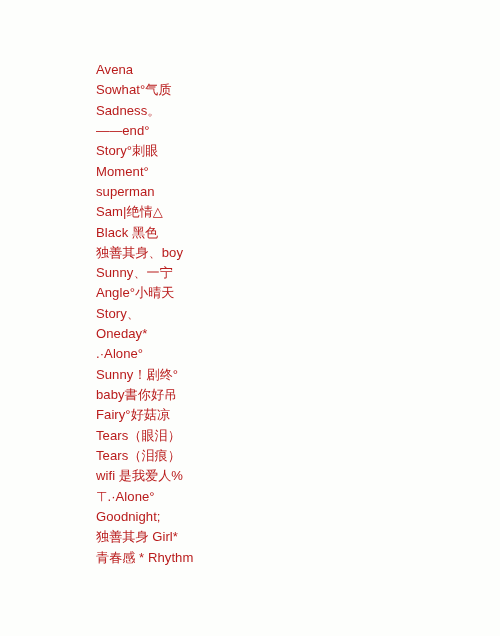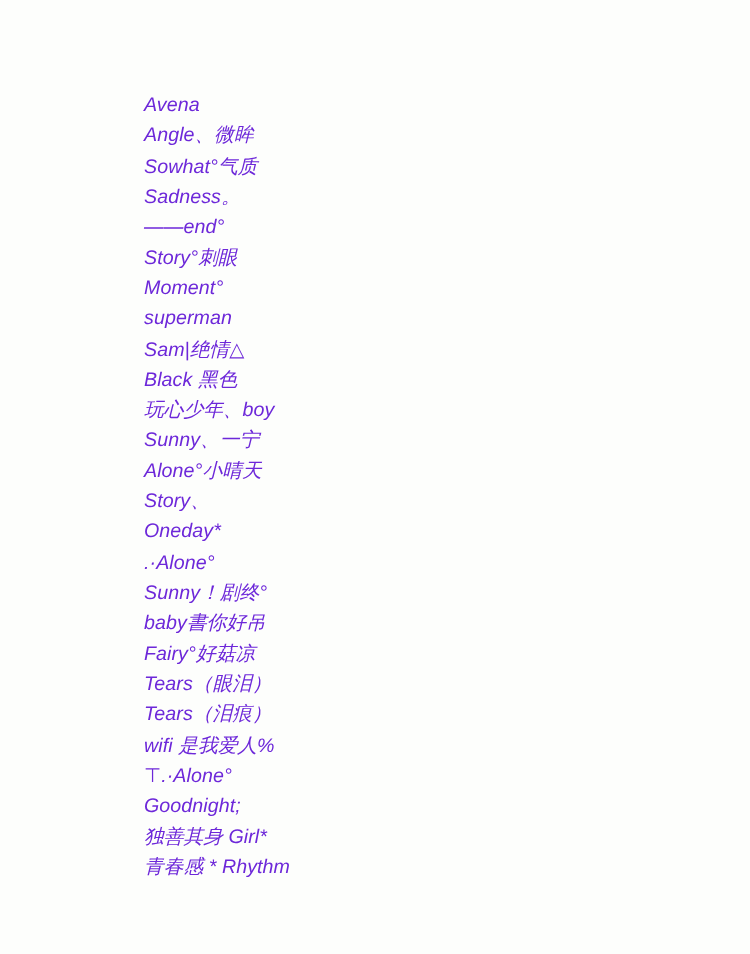--- a/index.html
+++ b/index.html
@@ -34,46 +34,44 @@
     margin: 0;
     padding: 0;
     list-style: none;
   }
 
   .nickname-line {
     display: block;
     height: 20.32px;
     line-height: 20.32px;
     font-size: 13.1px;
-    color: #6d28d9;
+    color: #b91c1c;
     letter-spacing: 0.05px;
     white-space: nowrap;
     font-family: "Liberation Sans", "DejaVu Sans", sans-serif;
-    font-style: italic;
     -webkit-font-smoothing: antialiased;
   }
 </style>
 </head>
 <body>
 
 <div id="page">
   <ul id="nickname-list">
       <li class="nickname-line">Avena</li>
-      <li class="nickname-line">Angle、微眸</li>
       <li class="nickname-line">Sowhat°气质</li>
       <li class="nickname-line">Sadness。</li>
       <li class="nickname-line">——end°</li>
       <li class="nickname-line">Story°刺眼</li>
       <li class="nickname-line">Moment°</li>
       <li class="nickname-line">superman</li>
       <li class="nickname-line">Sam|绝情△</li>
       <li class="nickname-line">Black 黑色</li>
-      <li class="nickname-line">玩心少年、boy</li>
+      <li class="nickname-line">独善其身、boy</li>
       <li class="nickname-line">Sunny、一宁</li>
-      <li class="nickname-line">Alone°小晴天</li>
+      <li class="nickname-line">Angle°小晴天</li>
       <li class="nickname-line">Story、</li>
       <li class="nickname-line">Oneday*</li>
       <li class="nickname-line">.·Alone°</li>
       <li class="nickname-line">Sunny！剧终°</li>
       <li class="nickname-line">baby書你好吊</li>
       <li class="nickname-line">Fairy°好菇凉</li>
       <li class="nickname-line">Tears（眼泪）</li>
       <li class="nickname-line">Tears（泪痕）</li>
       <li class="nickname-line">wifi 是我爱人%</li>
       <li class="nickname-line">⊤.·Alone°</li>

